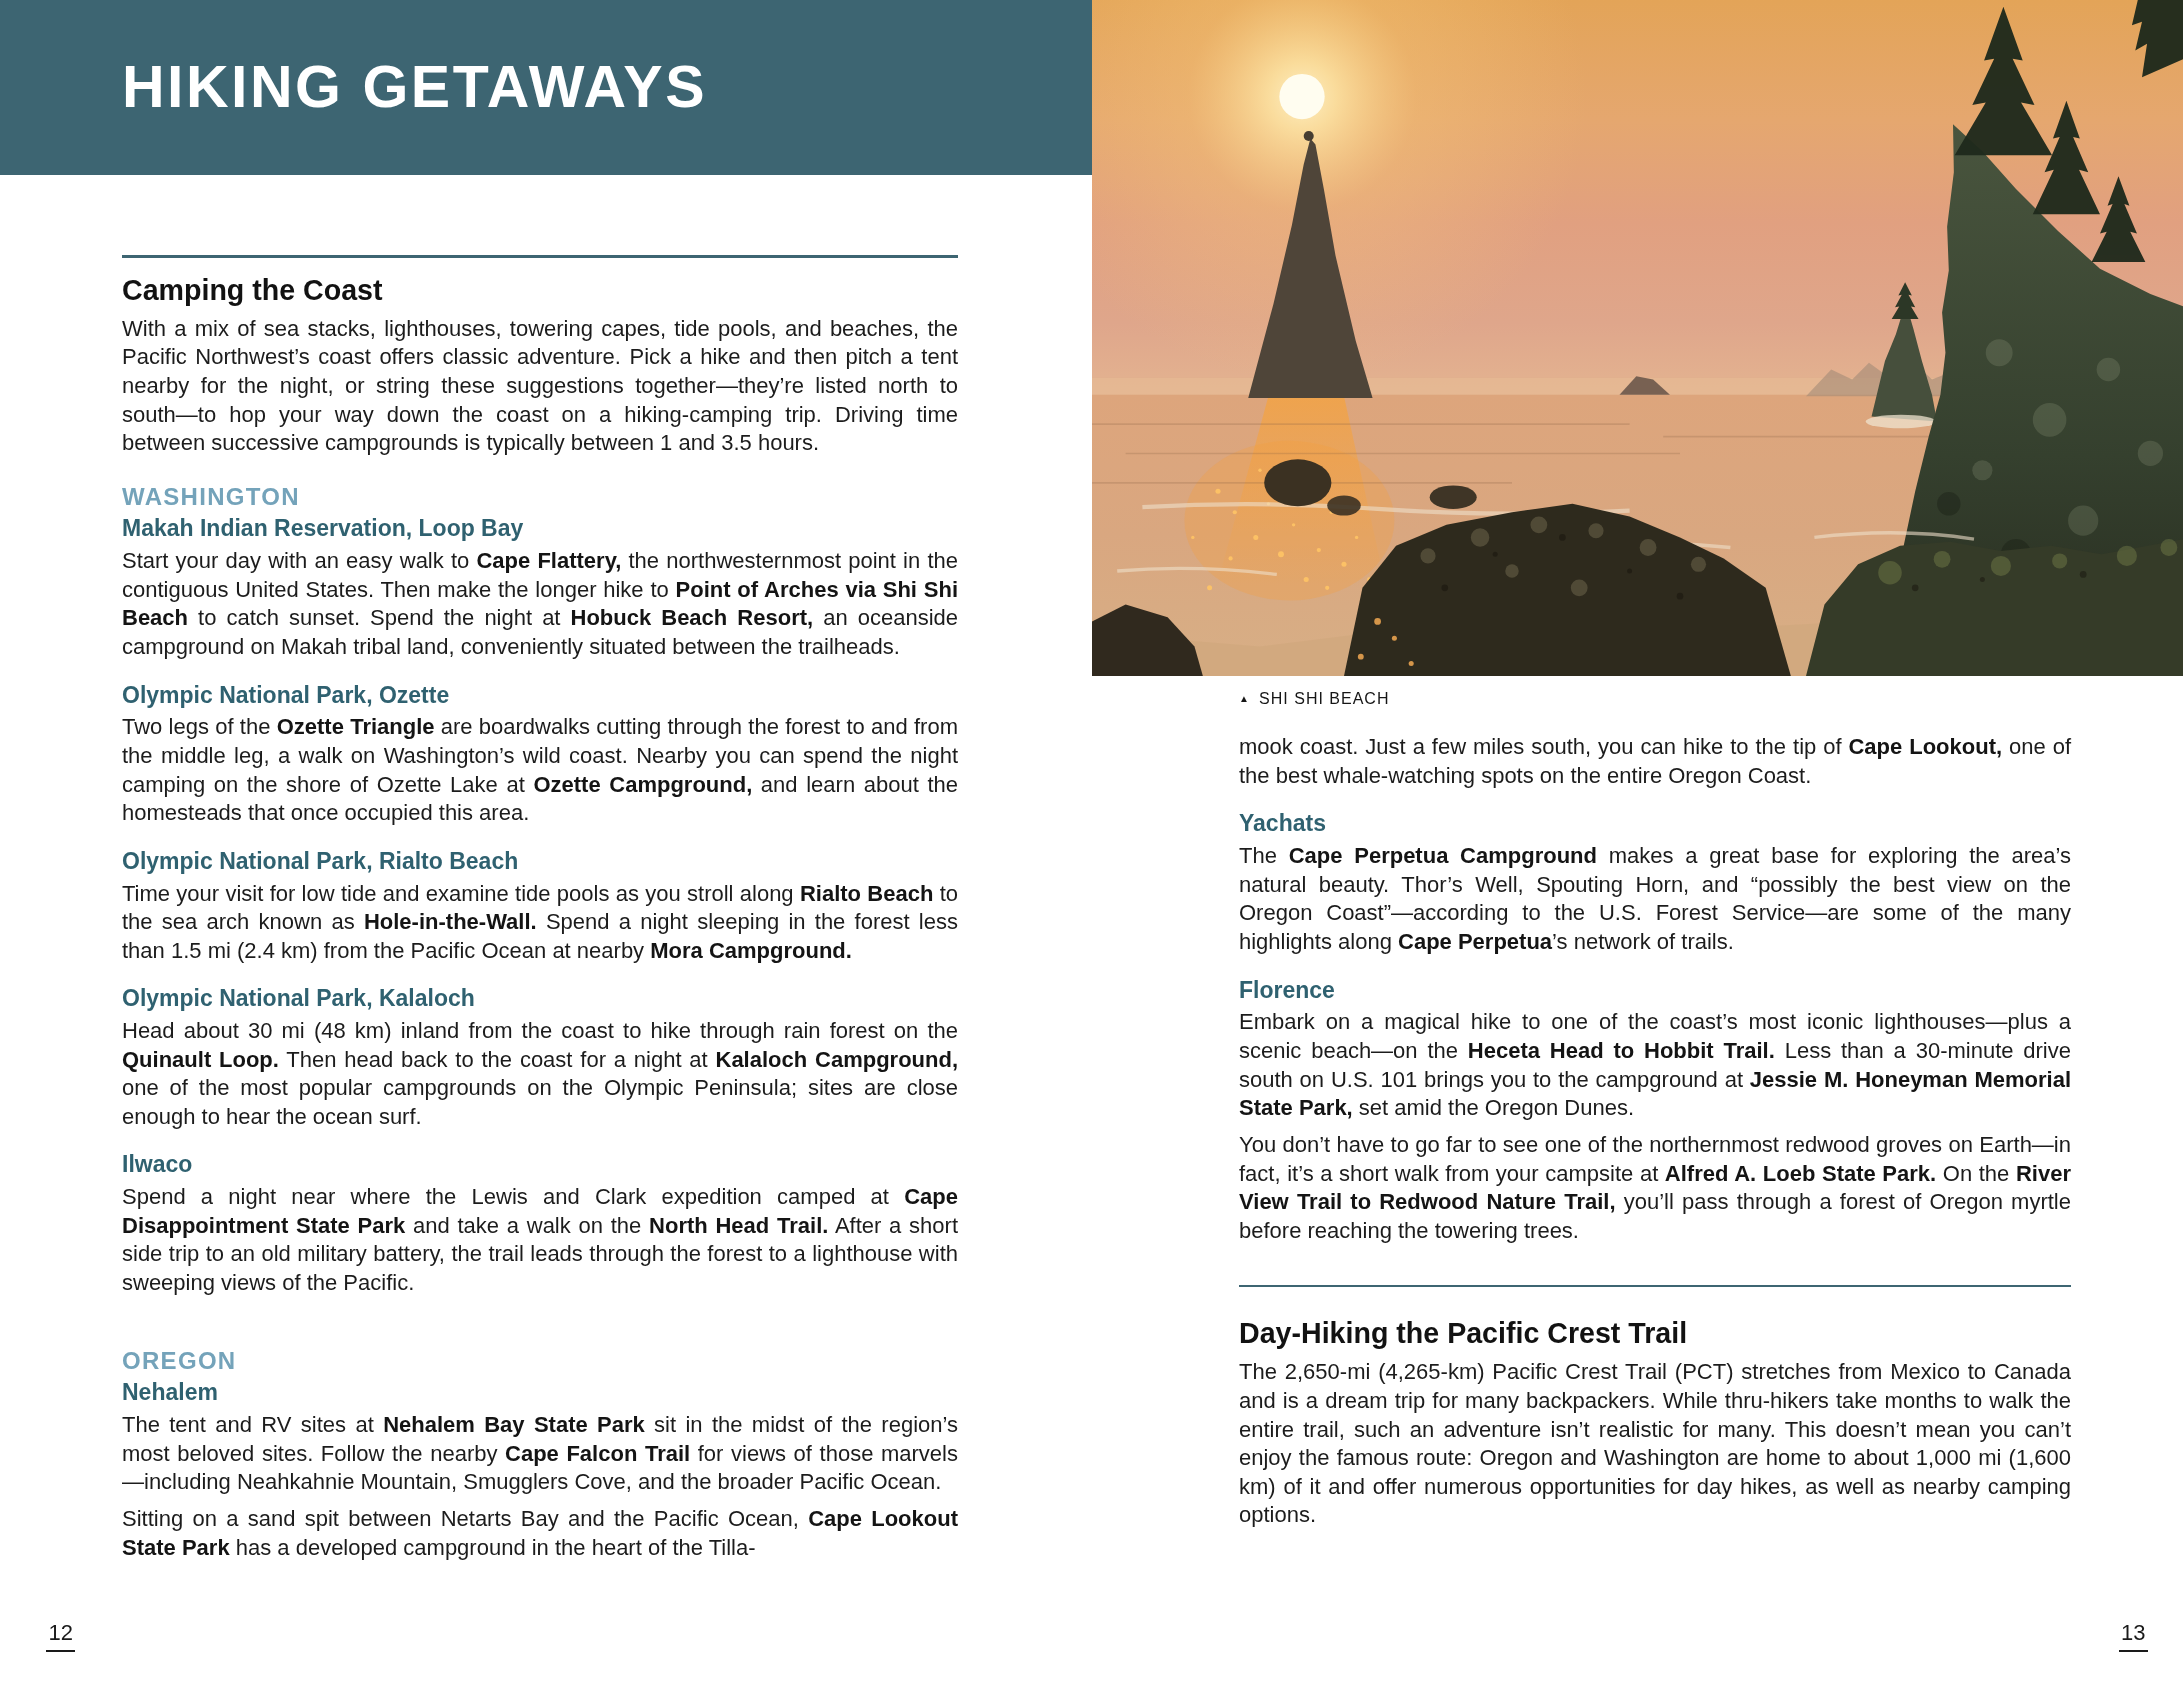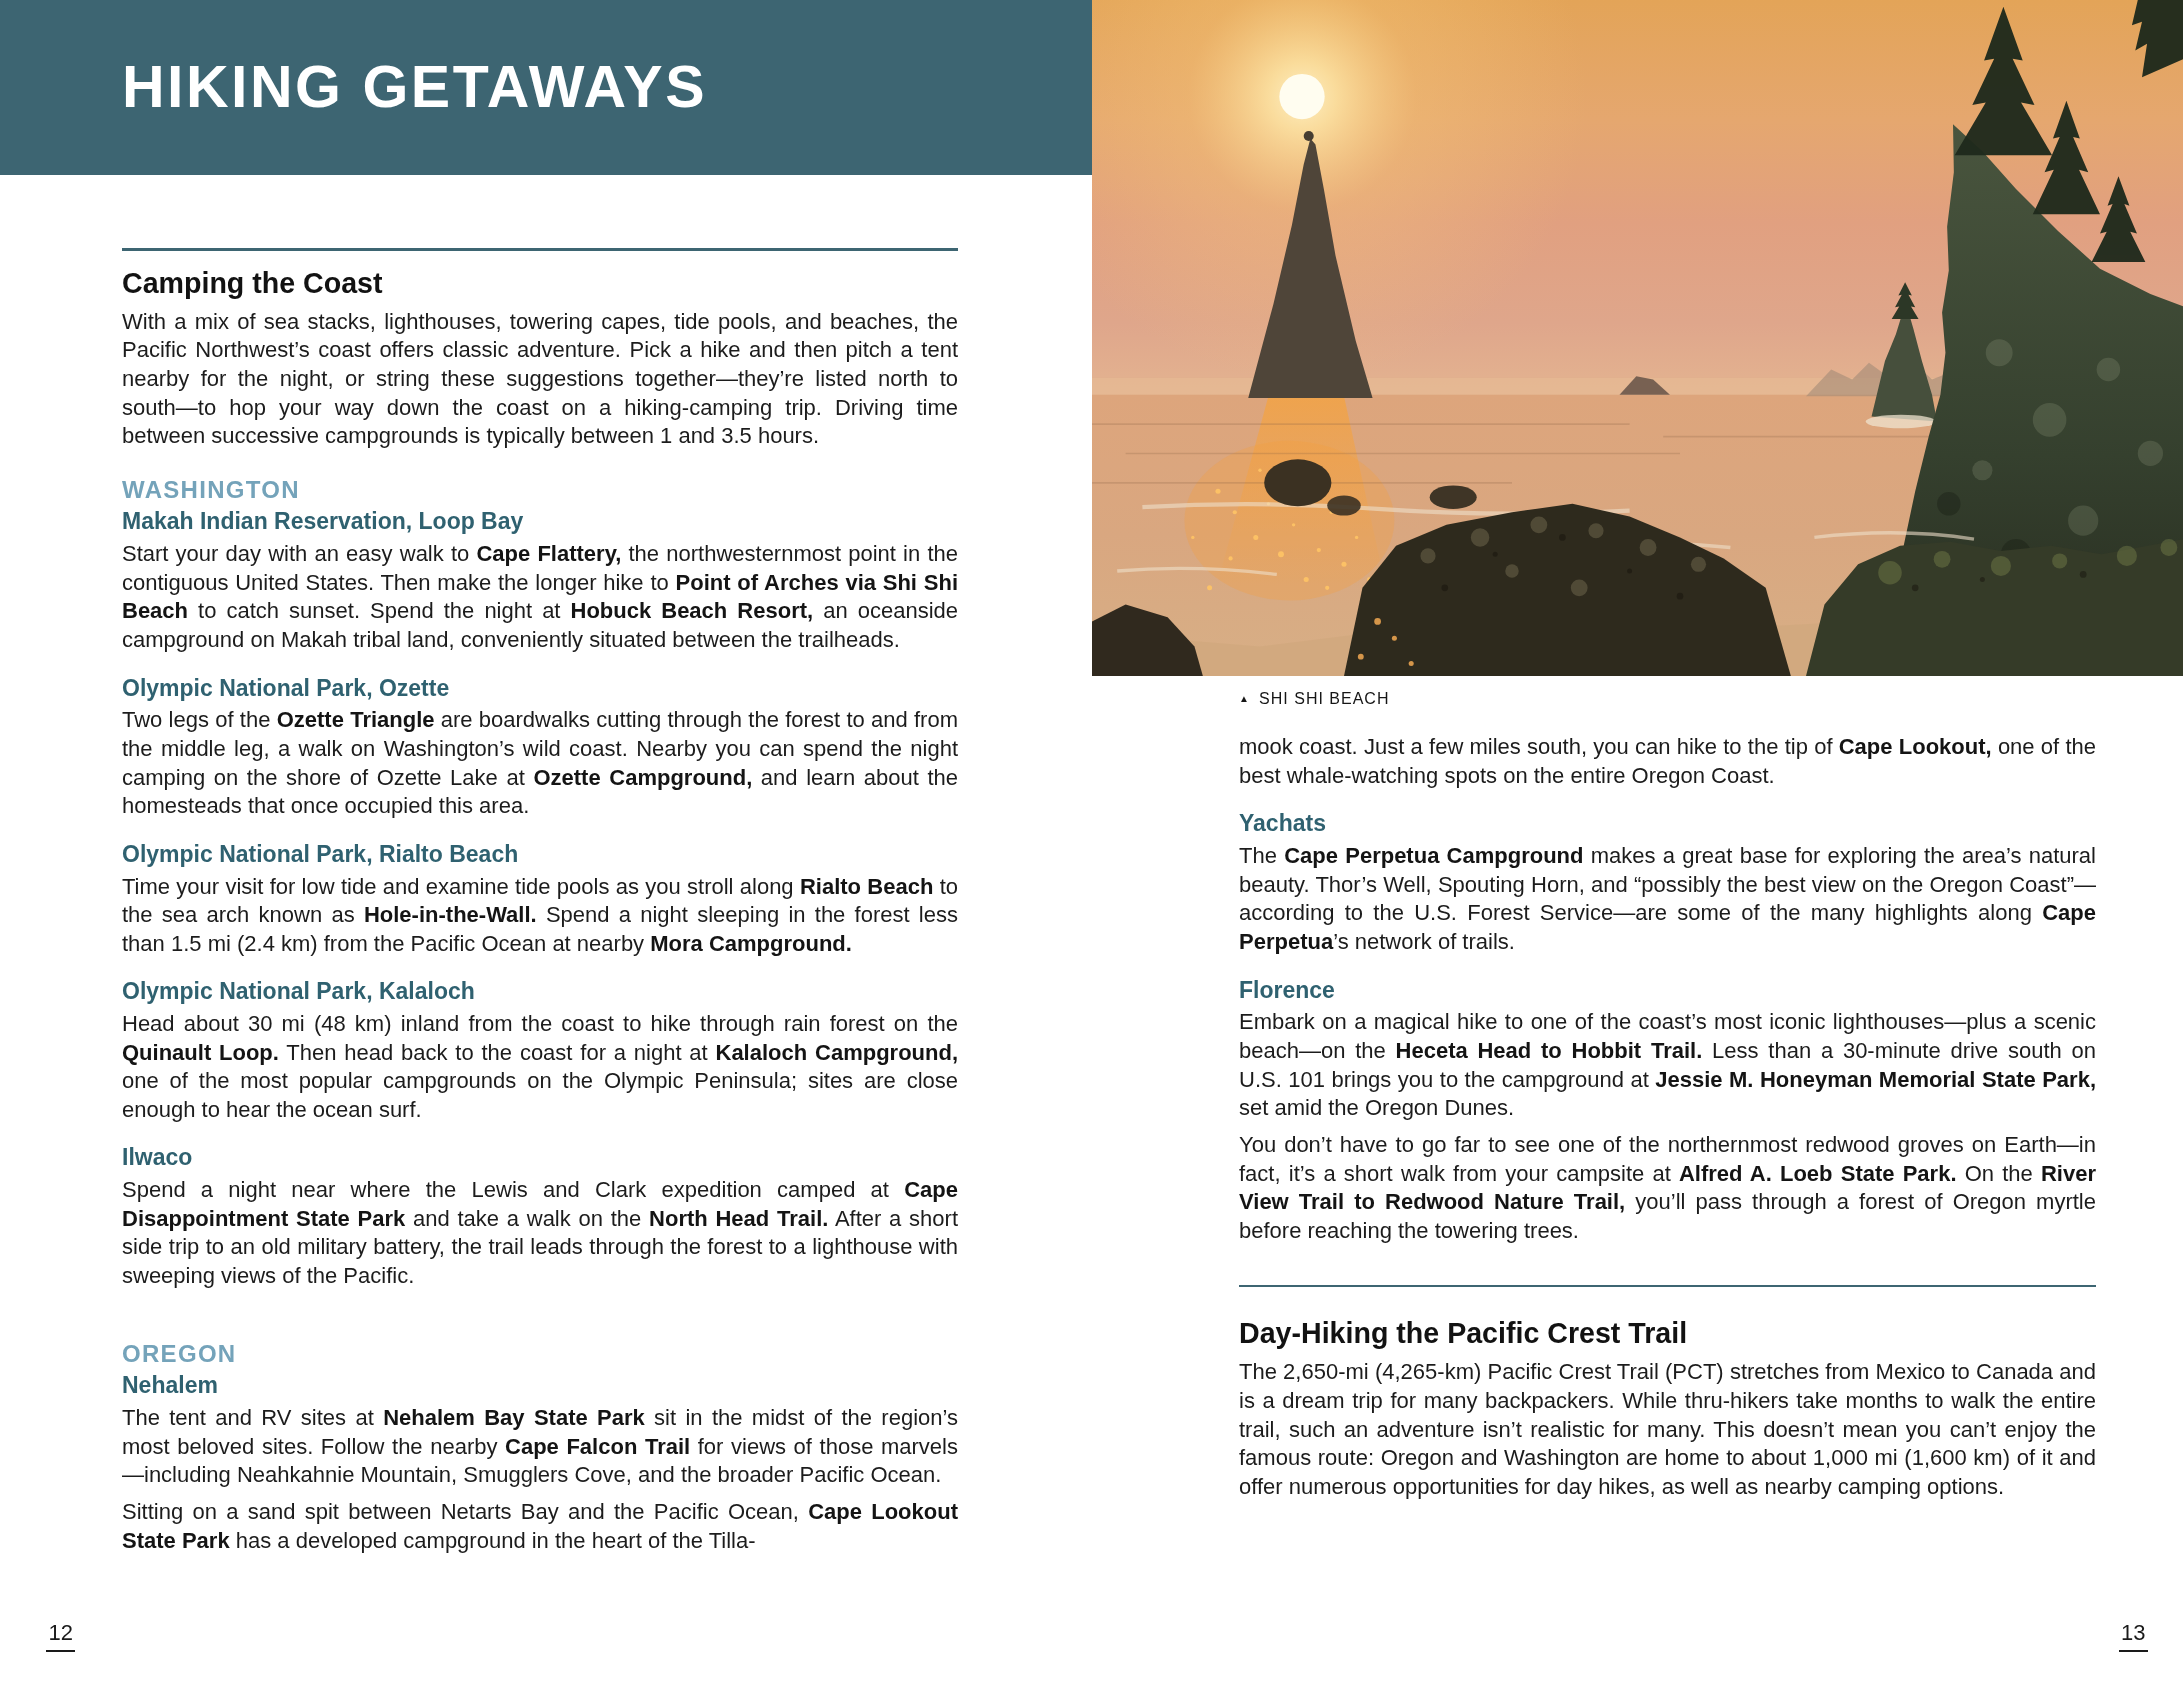--- a/index.html
+++ b/index.html
@@ -12,21 +12,21 @@
   .page { position:relative; width:1092px; height:1701px; flex:0 0 1092px; }
 
   
   .banner {
     height:175px; background:var(--banner-teal,#3d6572);
     display:flex; align-items:center; padding-left:122px;
   }
   .banner h1 {
     color:#ffffff; font-size:59px; font-weight:700; letter-spacing:2.5px; line-height:1;
   }
-  .pl-content { padding:9px 134px 0 122px; }
+  .pl-content { padding:16px 134px 0 122px; }
   .rule { border:none; height:2.5px; background:var(--rule-teal,#3d6572); }
   .rule-top { margin-top:64px; }
   h2.sect { font-size:28.6px; font-weight:700; color:#121212; margin-top:16px; }
   p.body {
     font-size:22px; line-height:28.6px; text-align:justify; color:var(--body-text,#1c1c1c);
     margin-top:8.4px;
   }
   p.body strong { font-weight:700; color:#141414; }
   h3.state {
     font-size:24px; font-weight:700; letter-spacing:1.3px;
@@ -41,21 +41,21 @@
   h4.place + p.body { margin-top:4.2px; }
 
   
   figure.photo { width:1092px; height:676px; overflow:hidden; }
   figure.photo svg { display:block; width:100%; height:100%; }
   .caption {
     display:flex; align-items:center; padding-left:147px; margin-top:14.3px;
     font-size:16px; letter-spacing:1px; color:#161616;
   }
   .caption .tri { font-size:10px; margin-right:9.2px; line-height:1; }
-  .pr-content { padding:0 88px 0 147px;margin-top:20px; }
+  .pr-content { padding:0 113px 0 147px;margin-top:20px; }
   .pr-content .first { margin-top:25px; }
   .rule-mid { margin-top:39px; }
   h2.pct-head { font-size:28.6px; font-weight:700; color:#121212; margin-top:30px; }
 
   .pagenum {
     position:absolute; bottom:49px; font-size:22px; color:#1a1a1a;
     border-bottom:2.5px solid #1a1a1a; padding:0 2.5px 5.9px; line-height:1;
   }
   .pn-left { left:46px; }
   .pn-right { right:36px;margin-left:6px; }

